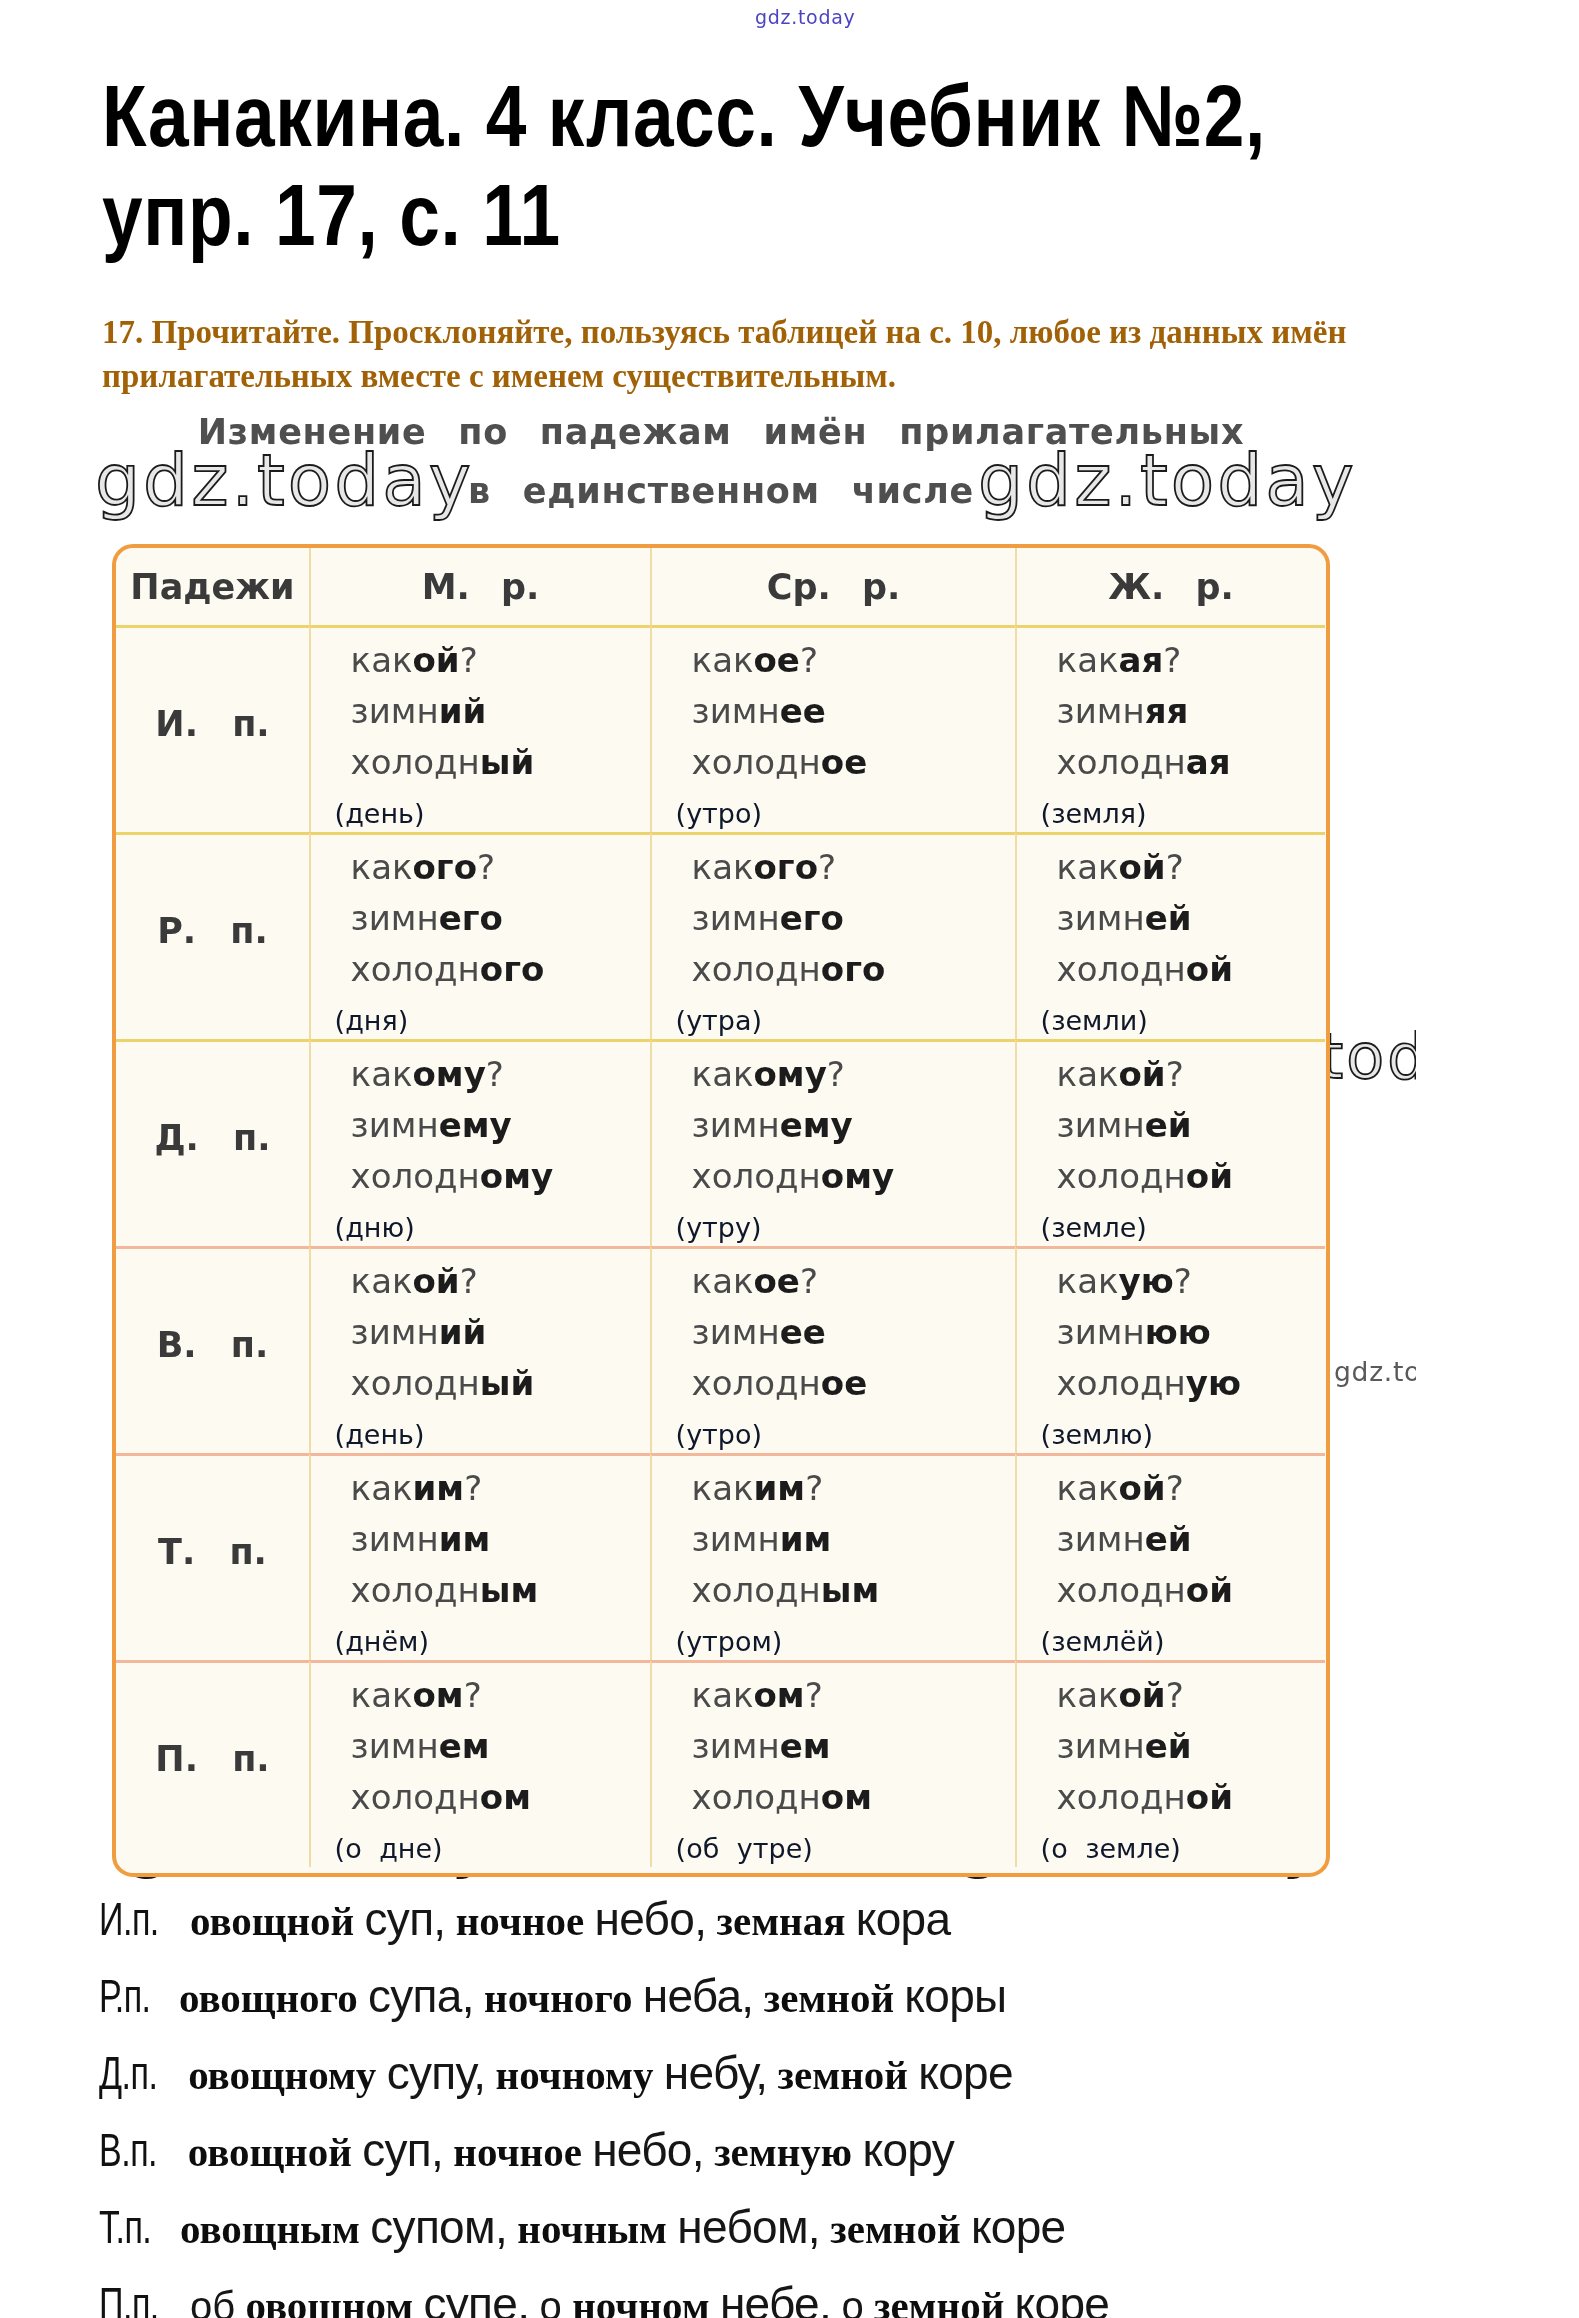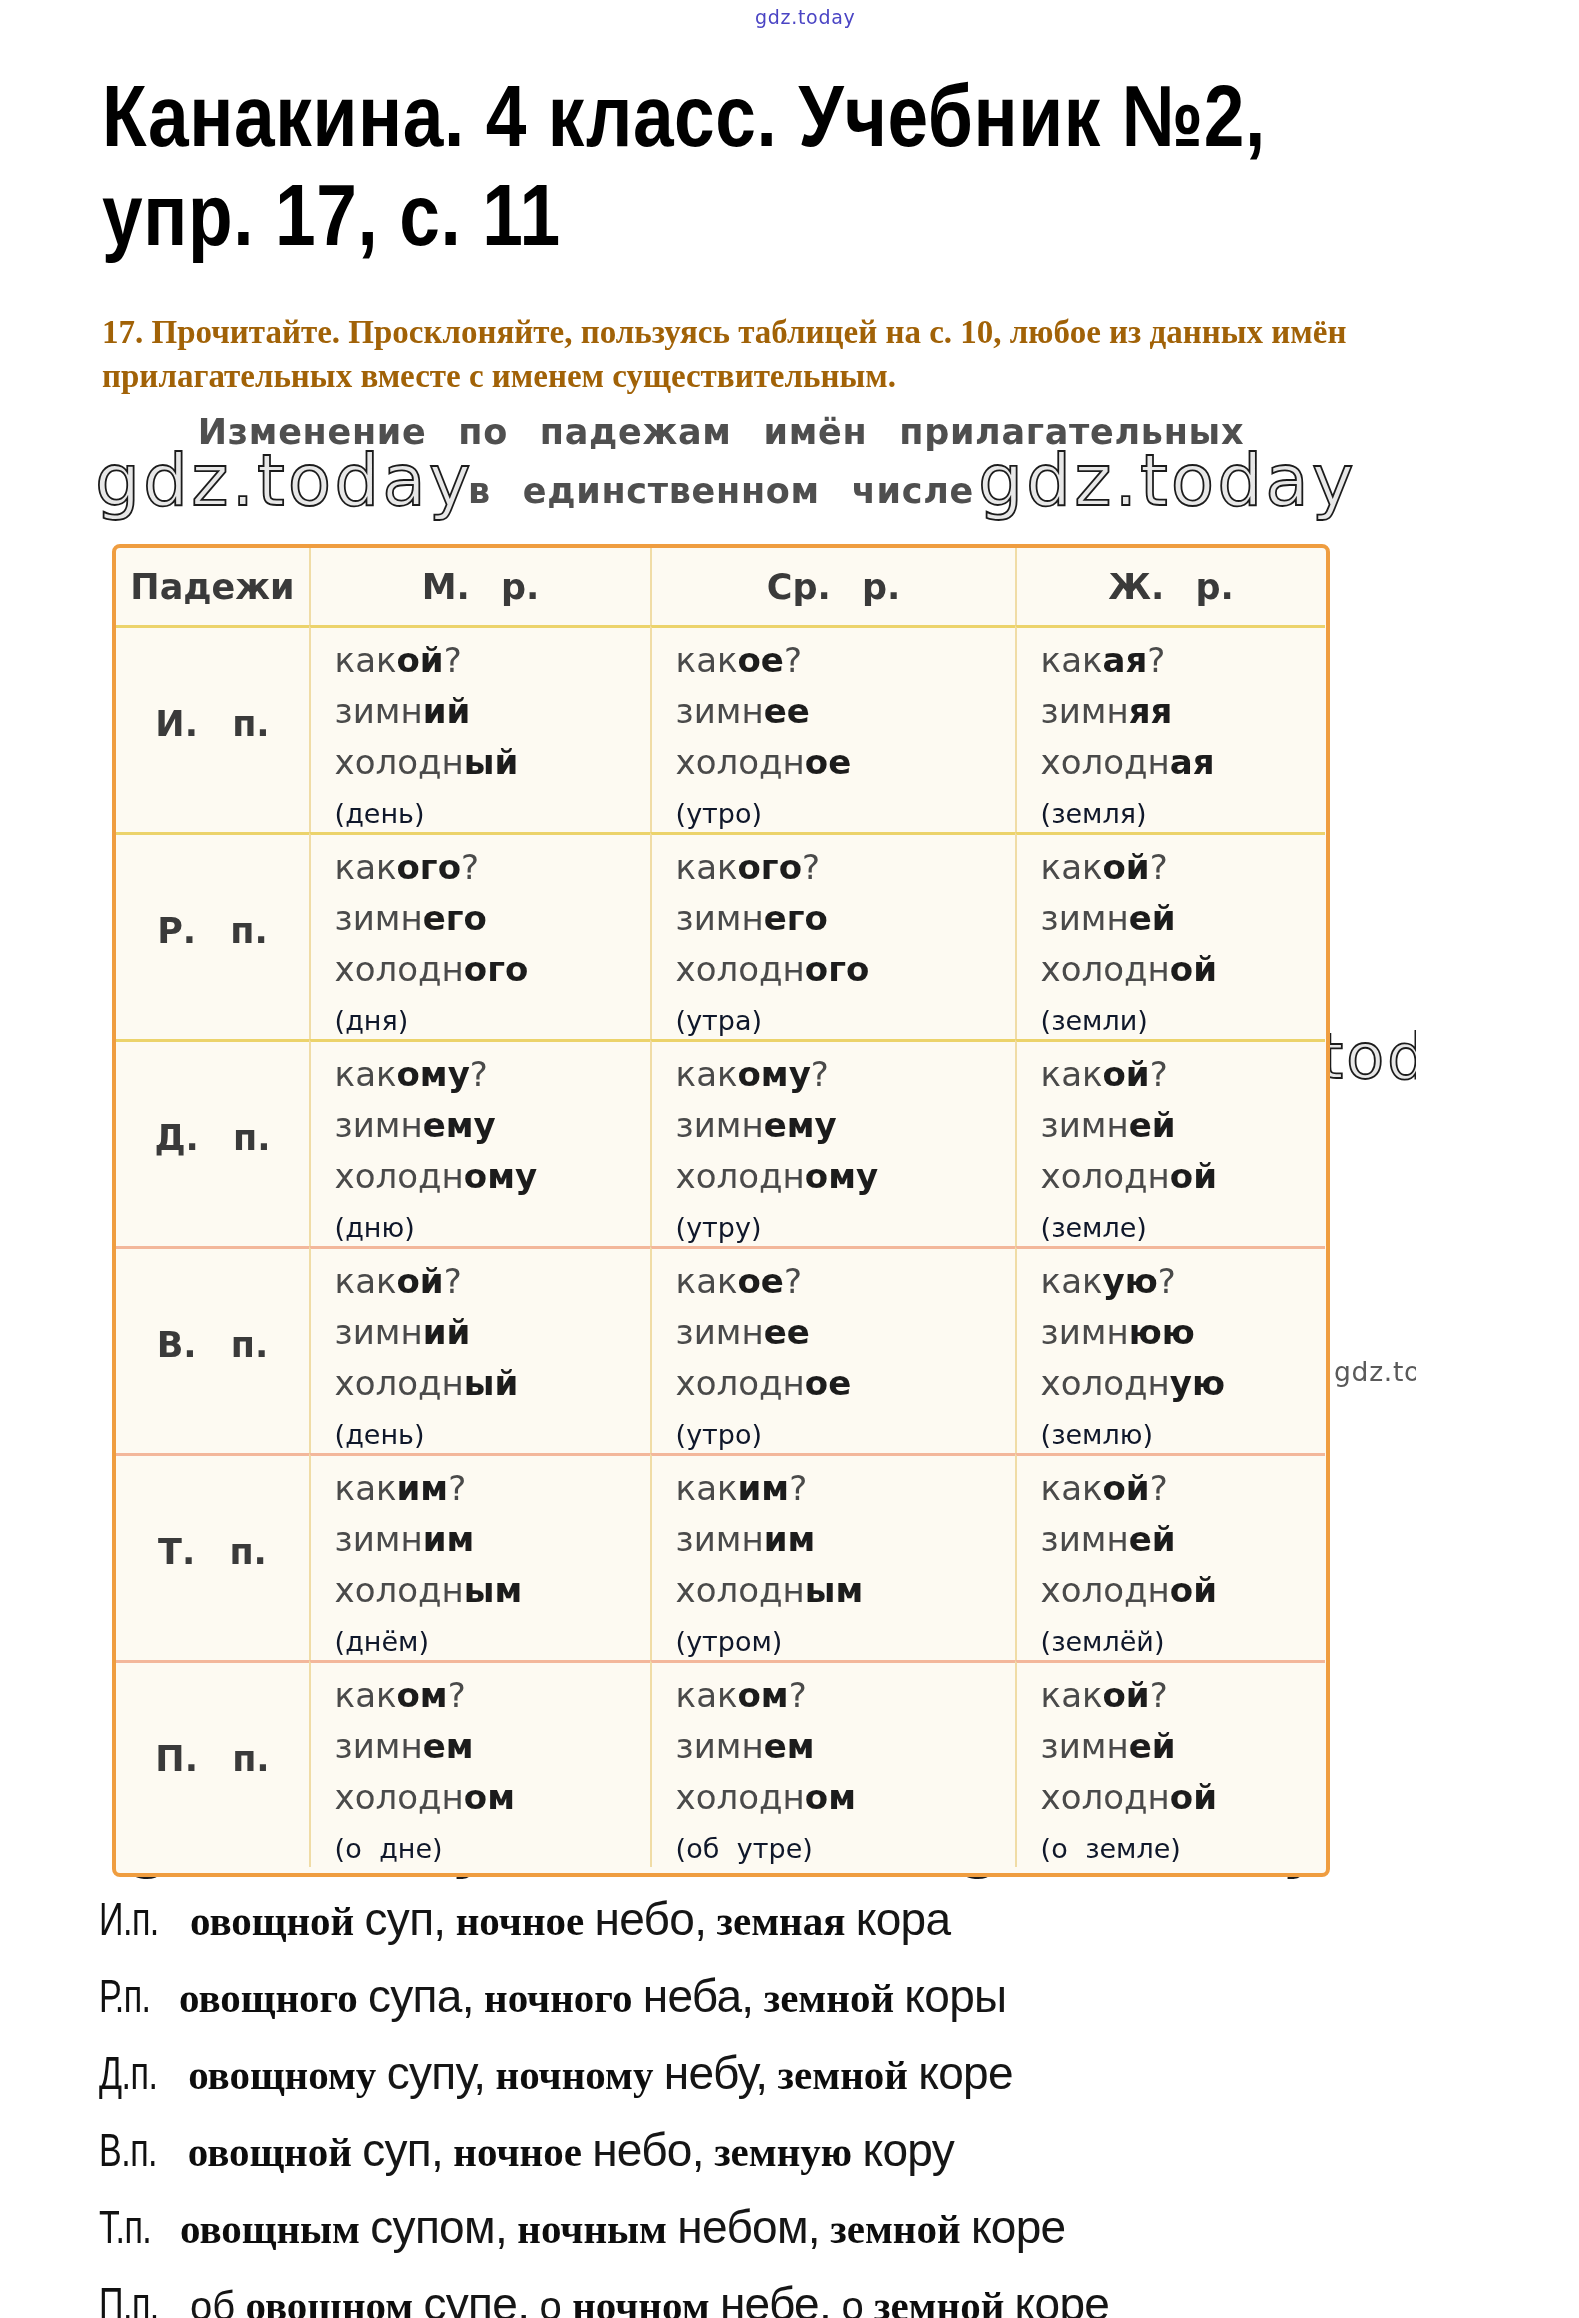--- a/index.html
+++ b/index.html
@@ -33,32 +33,32 @@
          font-weight:700;font-size:87px;line-height:99px;color:#000;
          transform:scaleX(0.84);transform-origin:0 0;white-space:nowrap;letter-spacing:0.7px;}
   .exercise{position:absolute;left:102px;top:310px;font-family:"Liberation Serif",serif;
             font-weight:700;font-size:33px;line-height:44px;color:#a16207;white-space:nowrap;}
   .heading{position:absolute;left:112px;top:403px;width:1218px;text-align:center;
            font-weight:700;font-size:35px;line-height:59px;color:#4f4f4f;
            word-spacing:19px;letter-spacing:0.7px;}
 
   
   .dtable{position:absolute;left:112px;top:544px;width:1218px;height:1333px;box-sizing:border-box;
-          border:4.4px solid #ef9d40;border-radius:8px;background:#fdfaf2;
+          border:4.4px solid #ef9d40;border-radius:21px;background:#fdfaf2;
           display:grid;grid-template-columns:193px 341px 365px 310px;
           grid-template-rows:77px repeat(6,207px);}
   .cell{box-sizing:border-box;}
   .bl{border-left:2.2px solid #f0dca6;}
   .bt{border-top:3px solid #ecd36b;}
   .sep-p{border-top-color:#f3b79b;}
   .header-cell,.case-cell{display:flex;align-items:center;justify-content:center;
           font-weight:700;font-size:35px;color:#3a3a3a;word-spacing:19px;}
   .case-cell{word-spacing:22px;padding-bottom:12px;}
   .data-cell{padding:7.4px 14.8px 0 23.6px;font-size:34px;line-height:51px;color:#4a4a4a;}
-  .word-line{white-space:nowrap;}
+  .word-line{white-space:nowrap;margin-left:16px;}
   .end{font-weight:700;color:#1c1c1c;}
   .noun-line{text-align:left;font-size:27px;color:#0f172a;word-spacing:8.9px;
              padding-right:7.4px;white-space:nowrap;}
 
   
   .answers{position:absolute;left:99px;top:1887px;white-space:nowrap;}
   .ans-line{line-height:65px;white-space:nowrap;}
   .ans-line span{margin-right:10.3px;}
   .ans-label{font-family:"Liberation Sans",sans-serif;font-size:46px;color:#111;
              display:inline-block;transform:scaleX(0.74);transform-origin:0 70%;

